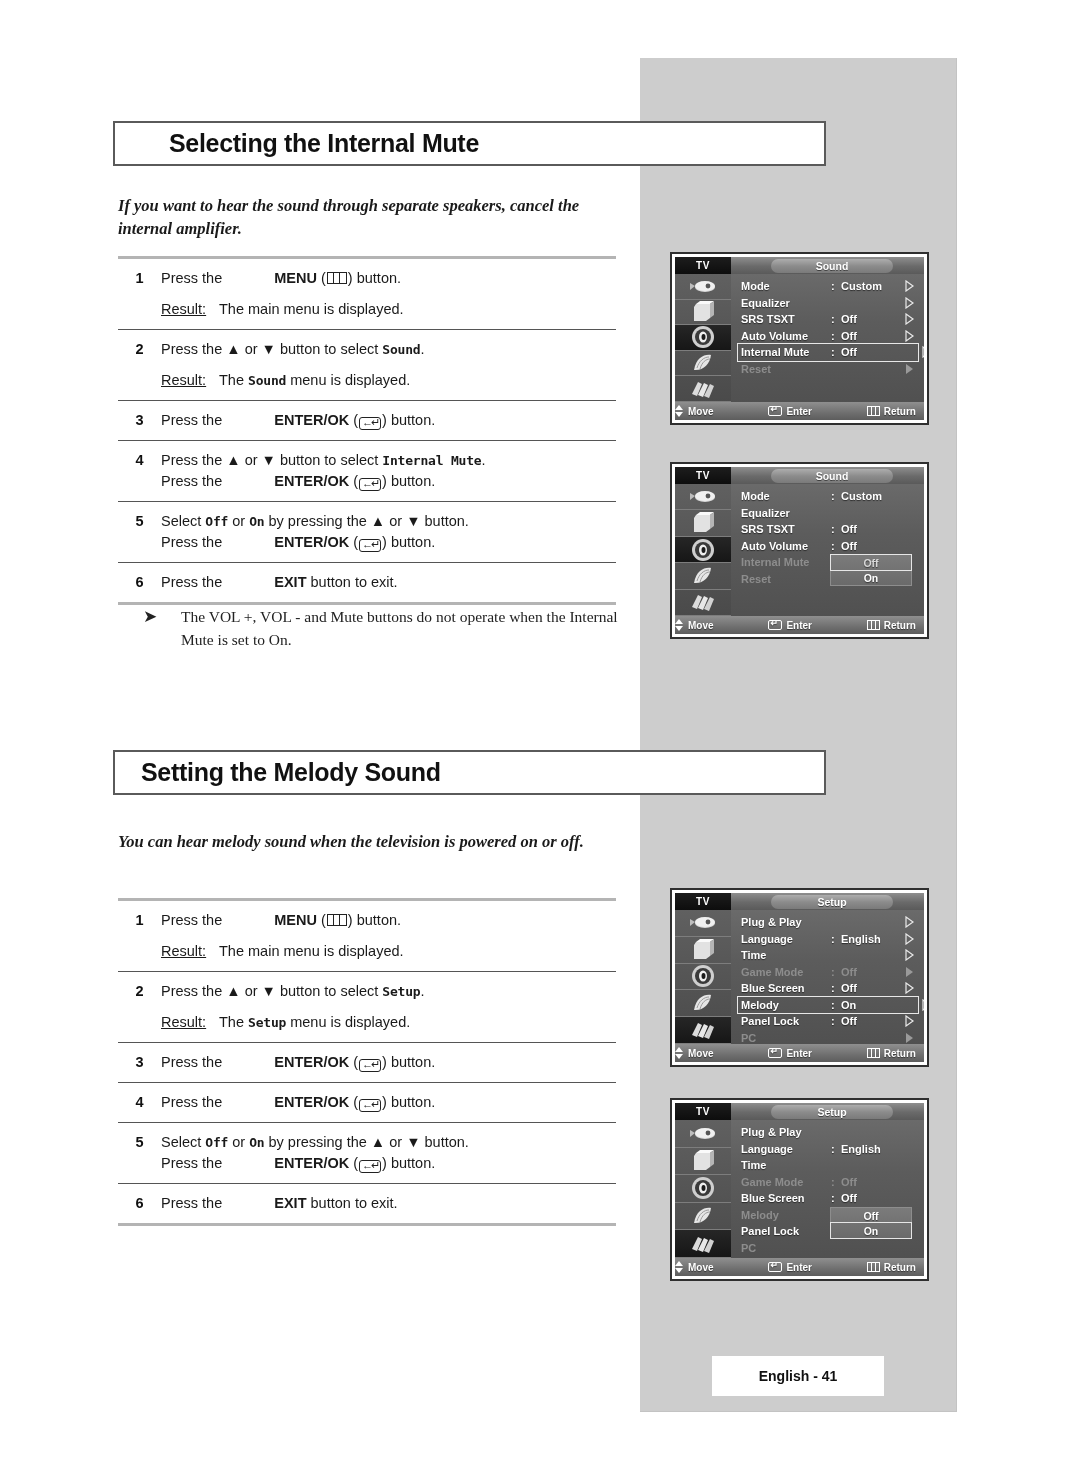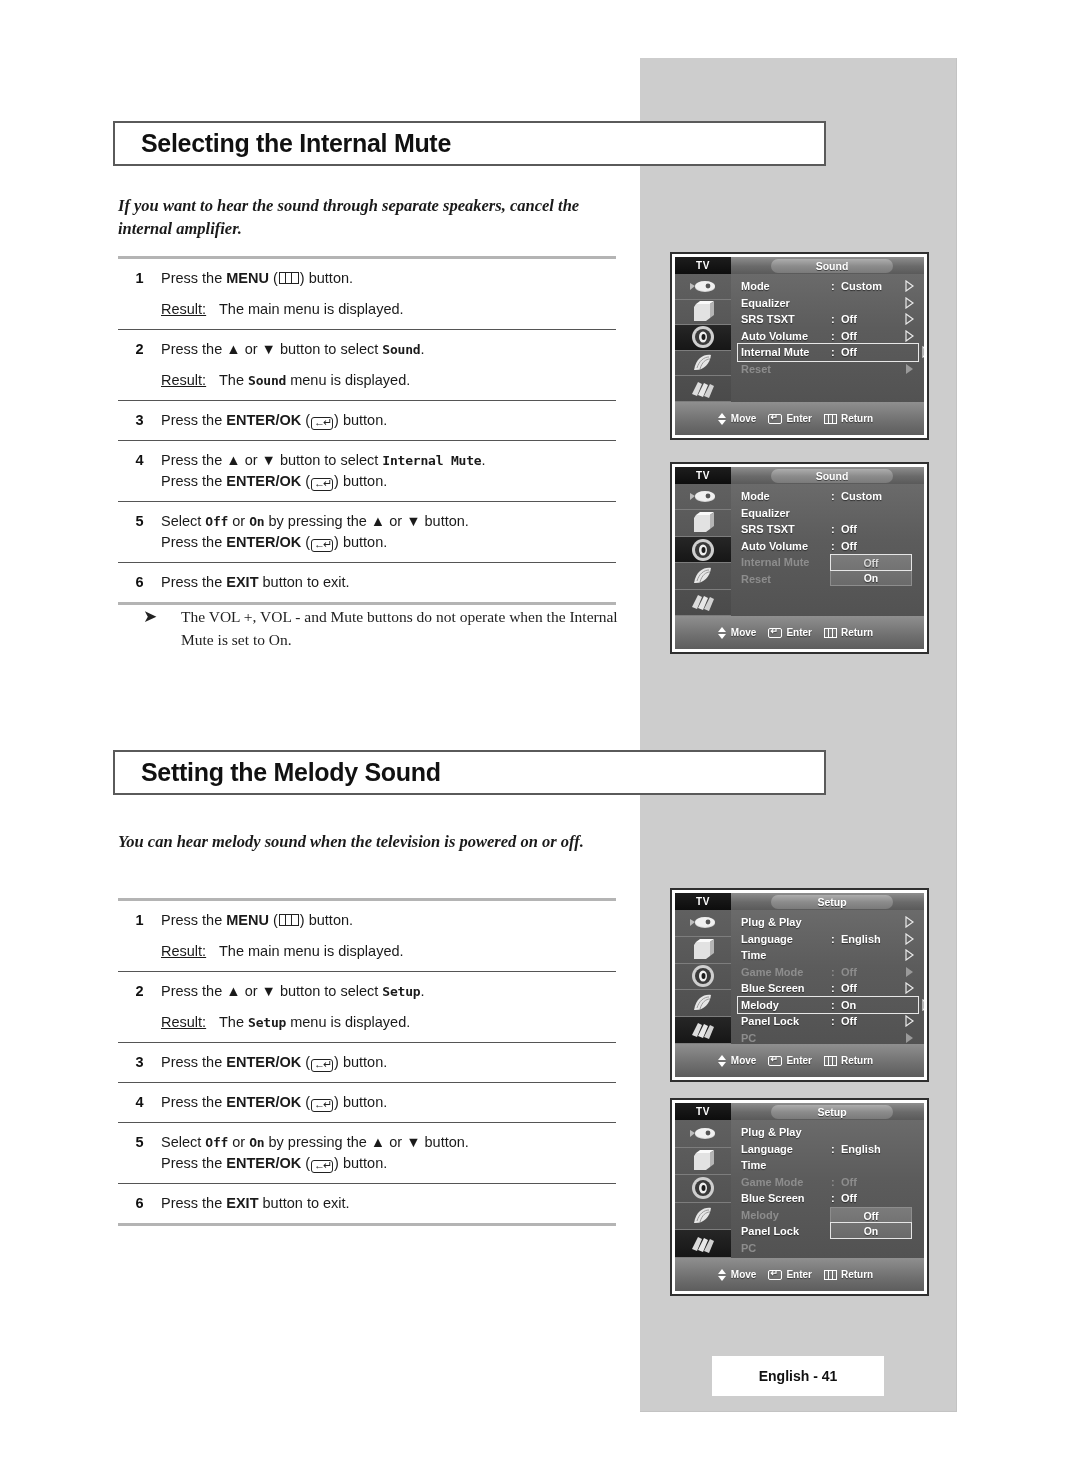--- a/index.html
+++ b/index.html
@@ -32,21 +32,21 @@
     position: absolute; left: 2px; top: 2px; right: 2px; bottom: 2px;
     border: 1px solid #ffffff;
     pointer-events: none;
   }
   .heading-text {
     position: relative;
     margin-left: 26px;
     font-size: 25px; font-weight: bold; color: #111;
     letter-spacing: -0.3px;
   }
-  #heading-1 { top: 121px; }
+  #heading-1 { top: 121px; padding-left: 28px; }
   #heading-2 { top: 750px; }
 
   
   .intro {
     position: absolute;
     left: 118px; width: 500px;
     font-family: "Liberation Serif", serif;
     font-style: italic; font-weight: bold;
     font-size: 16.5px; line-height: 23px; color: #1a1a1a;
   }
@@ -70,21 +70,21 @@
     text-align: center;
     font-size: 14.5px; font-weight: bold; color: #111;
     line-height: 20px;
   }
   .step .body { flex: 1; }
   .line {
     font-size: 14.5px; line-height: 21px; color: #1a1a1a;
     white-space: nowrap;
   }
   .line.gap { margin-top: 10px; }
-  .b { font-weight: bold; }
+  .b { font-weight: bold; margin-left: 48px; }
   .mono { font-family: "DejaVu Sans Mono", monospace; font-size: 13px; font-weight: bold; letter-spacing: -0.2px;}
   .result-label { text-decoration: underline; }
   .result-row { display: flex; }
   .result-row .rlab { width: 58px; flex: 0 0 58px; }
 
   
   .menu-glyph {
     display: inline-block; vertical-align: -1px;
     width: 20px; height: 12px;
     border: 1.4px solid #222; position: relative;
@@ -189,23 +189,23 @@
   }
   .popup .opt {
     height: 15px; display: flex; align-items: center; justify-content: center;
     font-size: 10.5px; font-weight: bold; color: #ffffff;
     text-shadow: 0 1px 1px rgba(0,0,0,0.5);
   }
   .popup .opt.cur { outline: 1px solid #e6e6e6; color: #d8d8d8; }
   .popup .opt.sel { outline: 1px solid #e6e6e6; }
 
   .osd-foot {
-    height: 33px;
+    height: 18px;
     background: linear-gradient(180deg,#8f8f8f 0%,#6f6f6f 60%,#5d5d5d 100%);
-    display: flex; align-items: center; justify-content: center;
+    display: flex; align-items: center; justify-content: space-between;
     padding-right: 8px; gap: 12px;
     font-size: 10px; font-weight: bold; color: #ffffff;
     text-shadow: 0 1px 1px rgba(0,0,0,0.5);
   }
   .foot-item { display: flex; align-items: center; gap: 4px; }
   .updown {
     display: inline-block; width: 9px; height: 12px; position: relative;
   }
   .updown::before, .updown::after {
     content:""; position:absolute; left:0; border-left:4.5px solid transparent; border-right:4.5px solid transparent;

